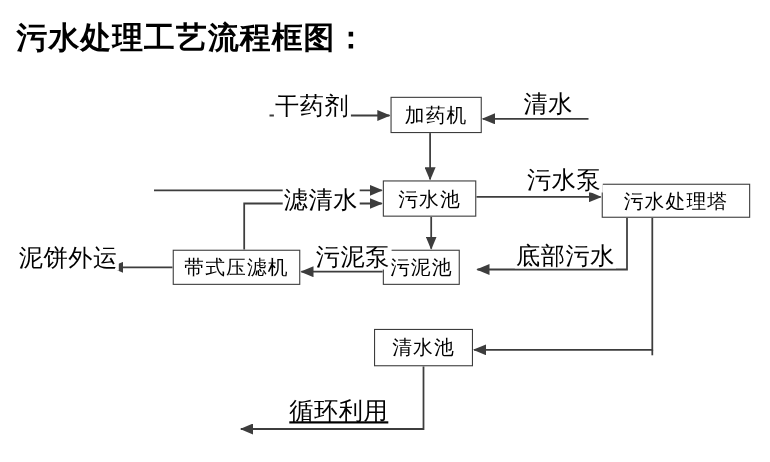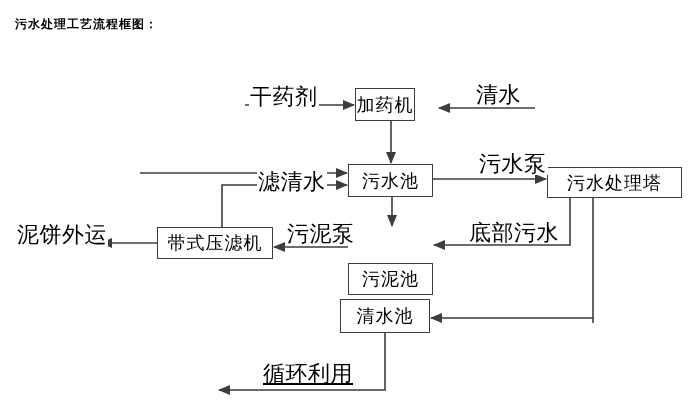--- a/index.html
+++ b/index.html
@@ -9,21 +9,21 @@
     height: 420px;
     background: #ffffff;
     font-family: "Liberation Serif", serif;
     color: #000;
     overflow: hidden;
   }
   #title {
     position: absolute;
     left: 15px;
     top: 16px;
-    font-size: 12px;
+    font-size: 28px;
     font-weight: bold;
     letter-spacing: 1px;
     white-space: nowrap;
   }
   #arrow-layer {
     position: absolute;
     left: 0; top: 0;
   }
   .node {
     position: absolute;
@@ -42,24 +42,24 @@
     position: absolute;
     font-size: 22px;
     letter-spacing: 0.5px;
     white-space: nowrap;
     background: #ffffff;
     line-height: 1.05;
     z-index: 3;
     padding: 0 1px;
   }
   
-  #n-dosing   { left: 355px; top: 88px;  width: 60px;  height: 33px; }
+  #n-dosing   { left: 355px; top: 88px;  width: 83px;  height: 33px; }
   #n-sewage   { left: 348px; top: 164px; width: 85px;  height: 33px; }
   #n-tower    { left: 547px; top: 167px; width: 135px; height: 31px; }
-  #n-sludge   { left: 348px; top: 227px; width: 85px;  height: 32px; margin-top: 36px; }
+  #n-sludge   { left: 348px; top: 227px; width: 70px;  height: 32px; }
   #n-press    { left: 157px; top: 227px; width: 116px; height: 32px; }
   #n-clean    { left: 340px; top: 299px; width: 90px;  height: 34px; }
   
   #l-dry      { left: 249px; top: 85px; }
   #l-water    { left: 475px; top: 83px; }
   #l-sand     { left: 168px; top: 149px; }
   #l-spump    { left: 452px; top: 152px; margin-left: 26px; }
   #l-filtered { left: 257px; top: 170px; text-align: right; }
   #l-mudcake  { left: 16px;  top: 223px; }
   #l-slpump   { left: 286px; top: 222px; }

